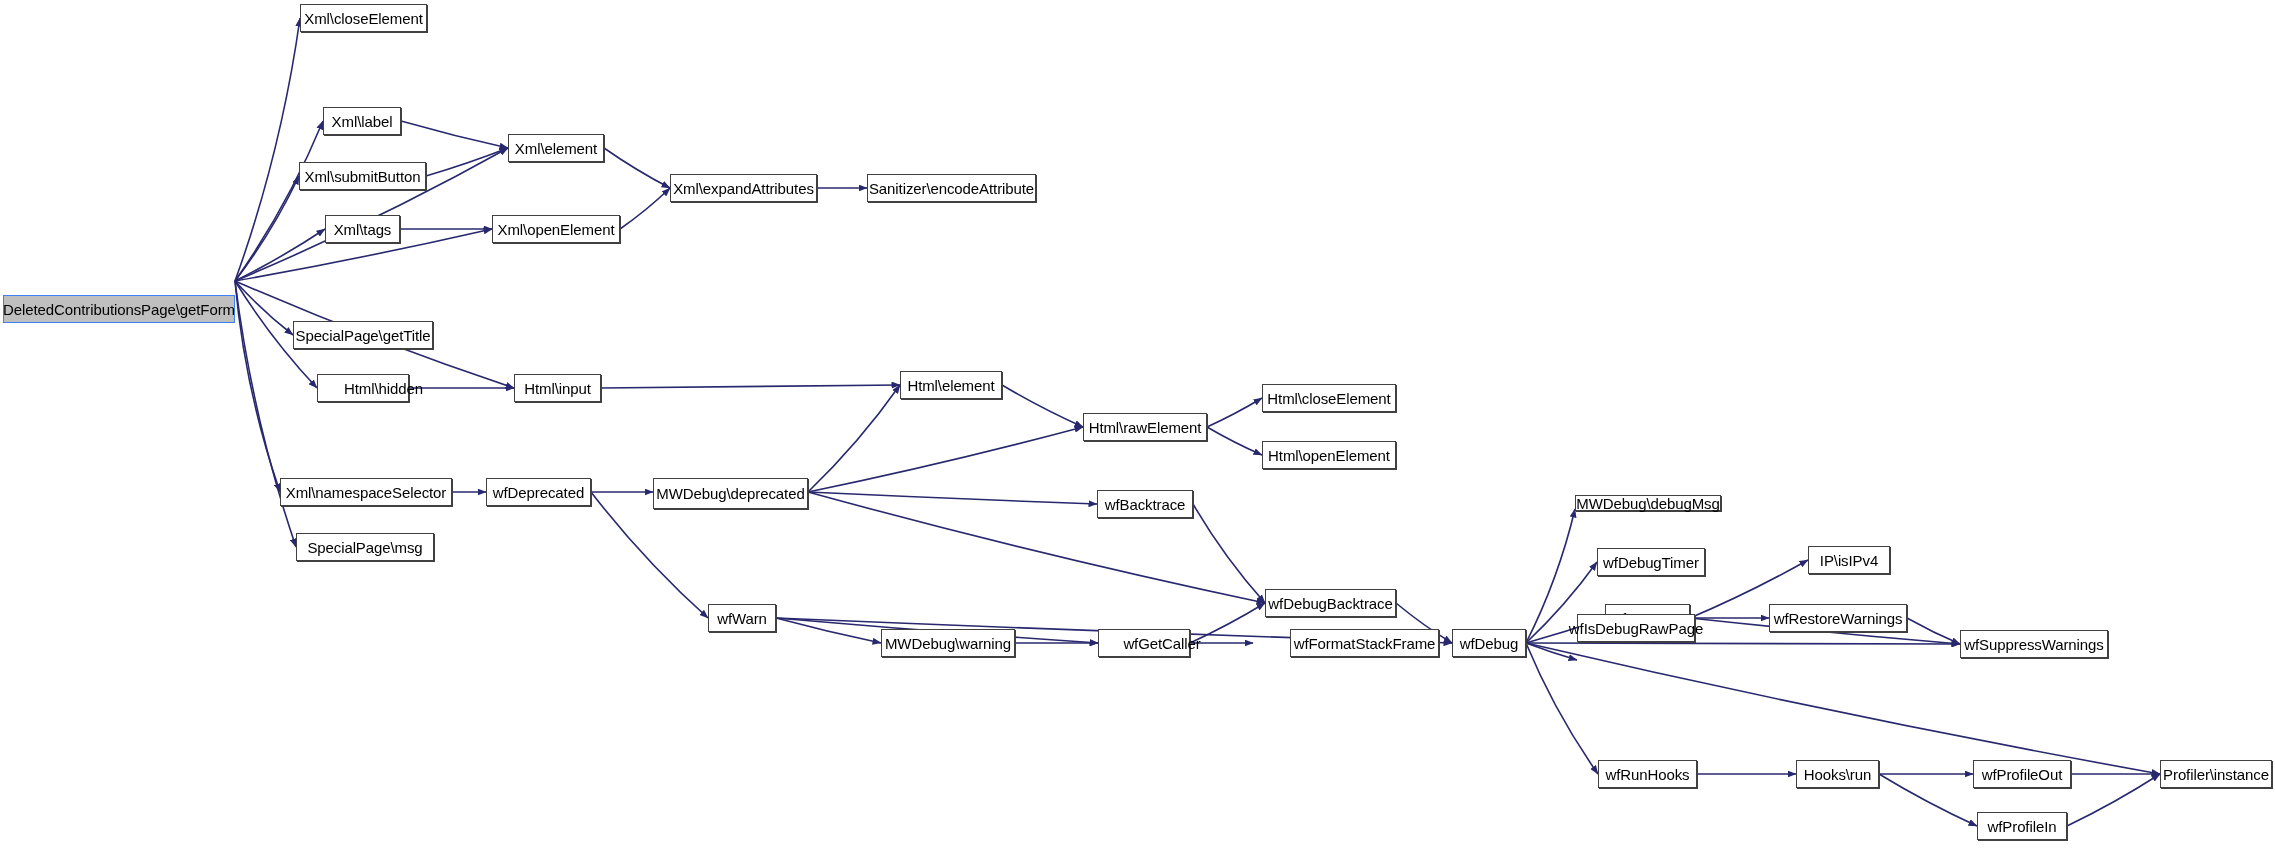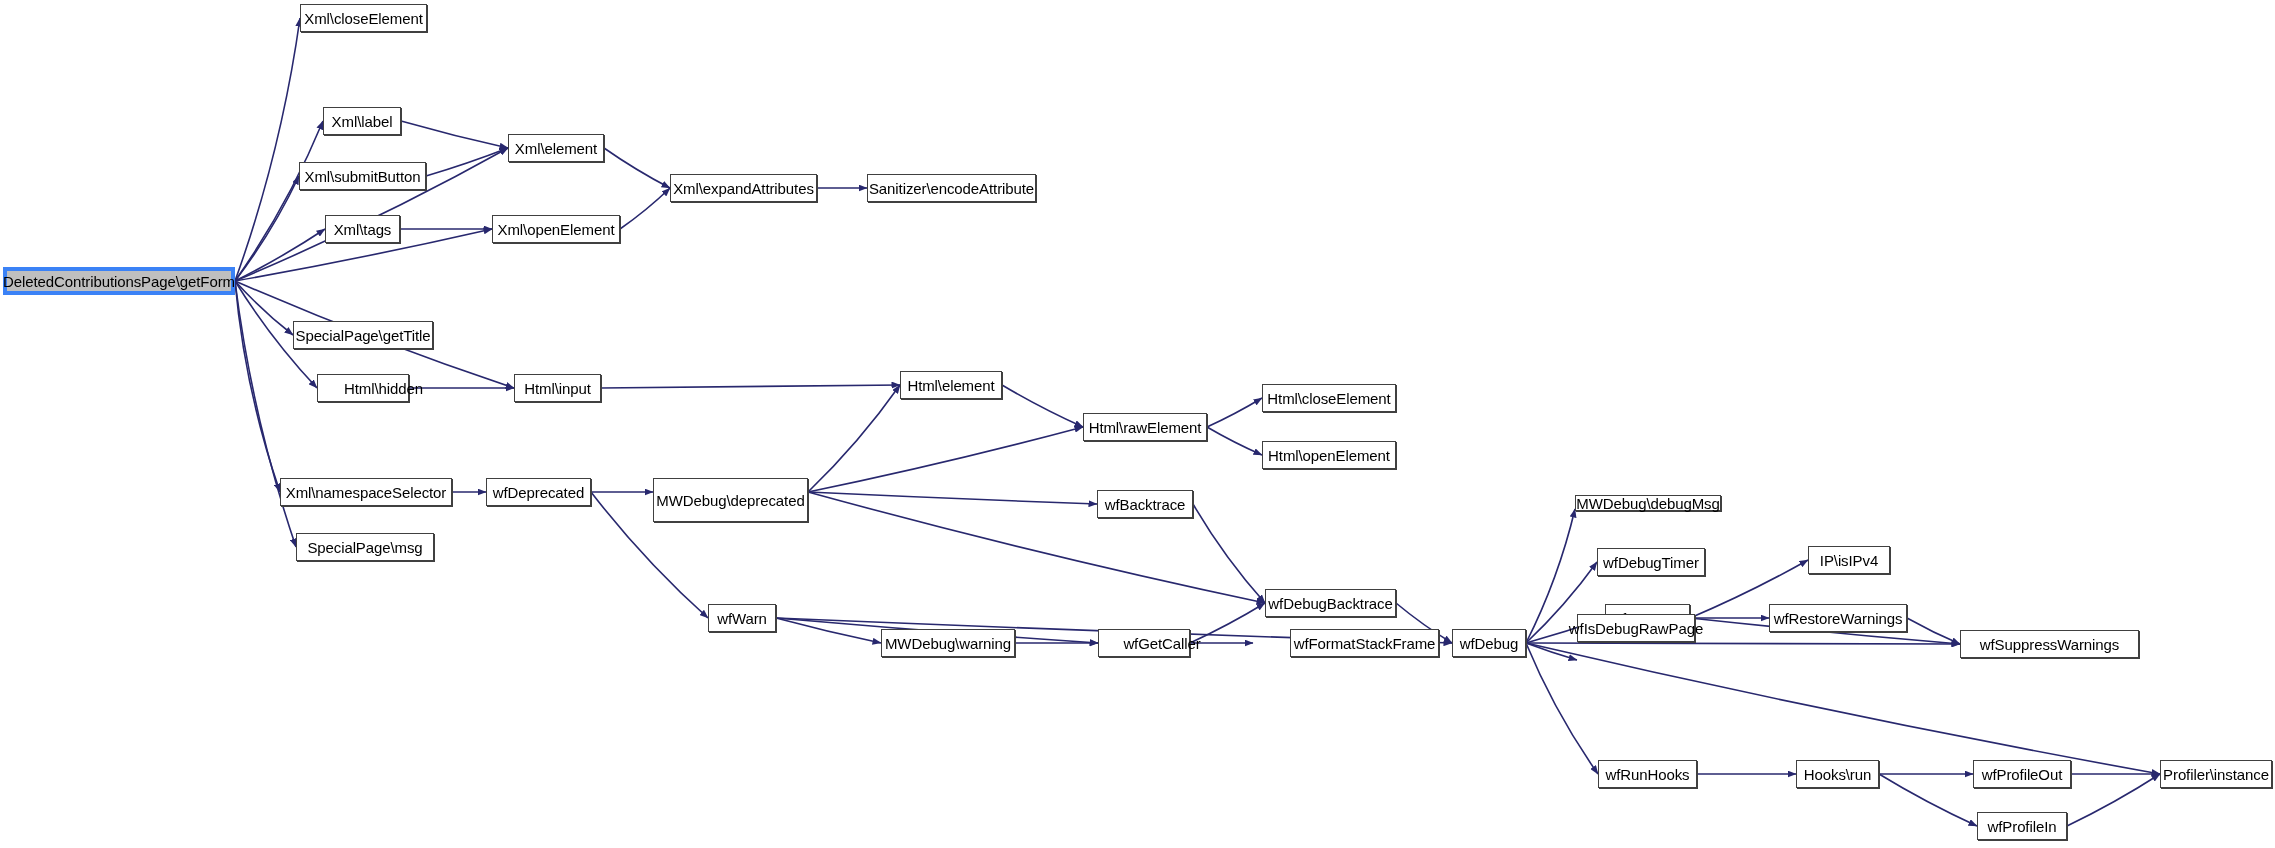--- a/index.html
+++ b/index.html
@@ -32,21 +32,22 @@
     align-items: center;
     justify-content: center;
     white-space: nowrap;
     font-size: 15px;
     color: #000000;
     line-height: 1;
     letter-spacing: -0.1px;
   }
   .node.root {
     background: #bfbfbf;
-    border: 4px solid #3b82f6;
+    border: 1px solid #3b82f6;
+    margin-top: 28px;
   }
   .node.shadowed {
     border: 1px solid #404040;
     box-shadow: 1px 1px 0 0 #404040;
   }
   .node-label {
     display: block;
     padding: 0 5px;
   }
 </style>
@@ -155,21 +156,21 @@
       </div>
       <div class="node shadowed" style="left: 486px; top: 478px; width: 105px; height: 28px;">
         <span class="node-label">wfDeprecated</span>
       </div>
       <div class="node shadowed" style="left: 708px; top: 604px; width: 68px; height: 28px;">
         <span class="node-label">wfWarn</span>
       </div>
       <div class="node shadowed" style="left: 670px; top: 174px; width: 147px; height: 28px;">
         <span class="node-label">Xml\expandAttributes</span>
       </div>
-      <div class="node shadowed" style="left: 653px; top: 478px; width: 155px; height: 44px;">
+      <div class="node shadowed" style="left: 653px; top: 478px; width: 155px; height: 31px;">
         <span class="node-label">MWDebug\deprecated</span>
       </div>
       <div class="node shadowed" style="left: 867px; top: 174px; width: 169px; height: 28px;">
         <span class="node-label">Sanitizer\encodeAttribute</span>
       </div>
       <div class="node shadowed" style="left: 900px; top: 371px; width: 102px; height: 28px;">
         <span class="node-label">Html\element</span>
       </div>
       <div class="node shadowed" style="left: 1083px; top: 413px; width: 124px; height: 28px;">
         <span class="node-label">Html\rawElement</span>
@@ -209,21 +210,21 @@
       </div>
       <div class="node shadowed" style="left: 1577px; top: 614px; width: 118px; height: 28px;">
         <span class="node-label">wfIsDebugRawPage</span>
       </div>
       <div class="node shadowed" style="left: 1808px; top: 546px; width: 82px; height: 28px;">
         <span class="node-label">IP\isIPv4</span>
       </div>
       <div class="node shadowed" style="left: 1769px; top: 604px; width: 138px; height: 28px;">
         <span class="node-label">wfRestoreWarnings</span>
       </div>
-      <div class="node shadowed" style="left: 1960px; top: 630px; width: 179px; height: 28px;">
+      <div class="node shadowed" style="left: 1960px; top: 630px; width: 148px; height: 28px;">
         <span class="node-label">wfSuppressWarnings</span>
       </div>
       <div class="node shadowed" style="left: 1598px; top: 760px; width: 99px; height: 28px;">
         <span class="node-label">wfRunHooks</span>
       </div>
       <div class="node shadowed" style="left: 1796px; top: 760px; width: 83px; height: 28px;">
         <span class="node-label">Hooks\run</span>
       </div>
       <div class="node shadowed" style="left: 1973px; top: 760px; width: 98px; height: 28px;">
         <span class="node-label">wfProfileOut</span>

